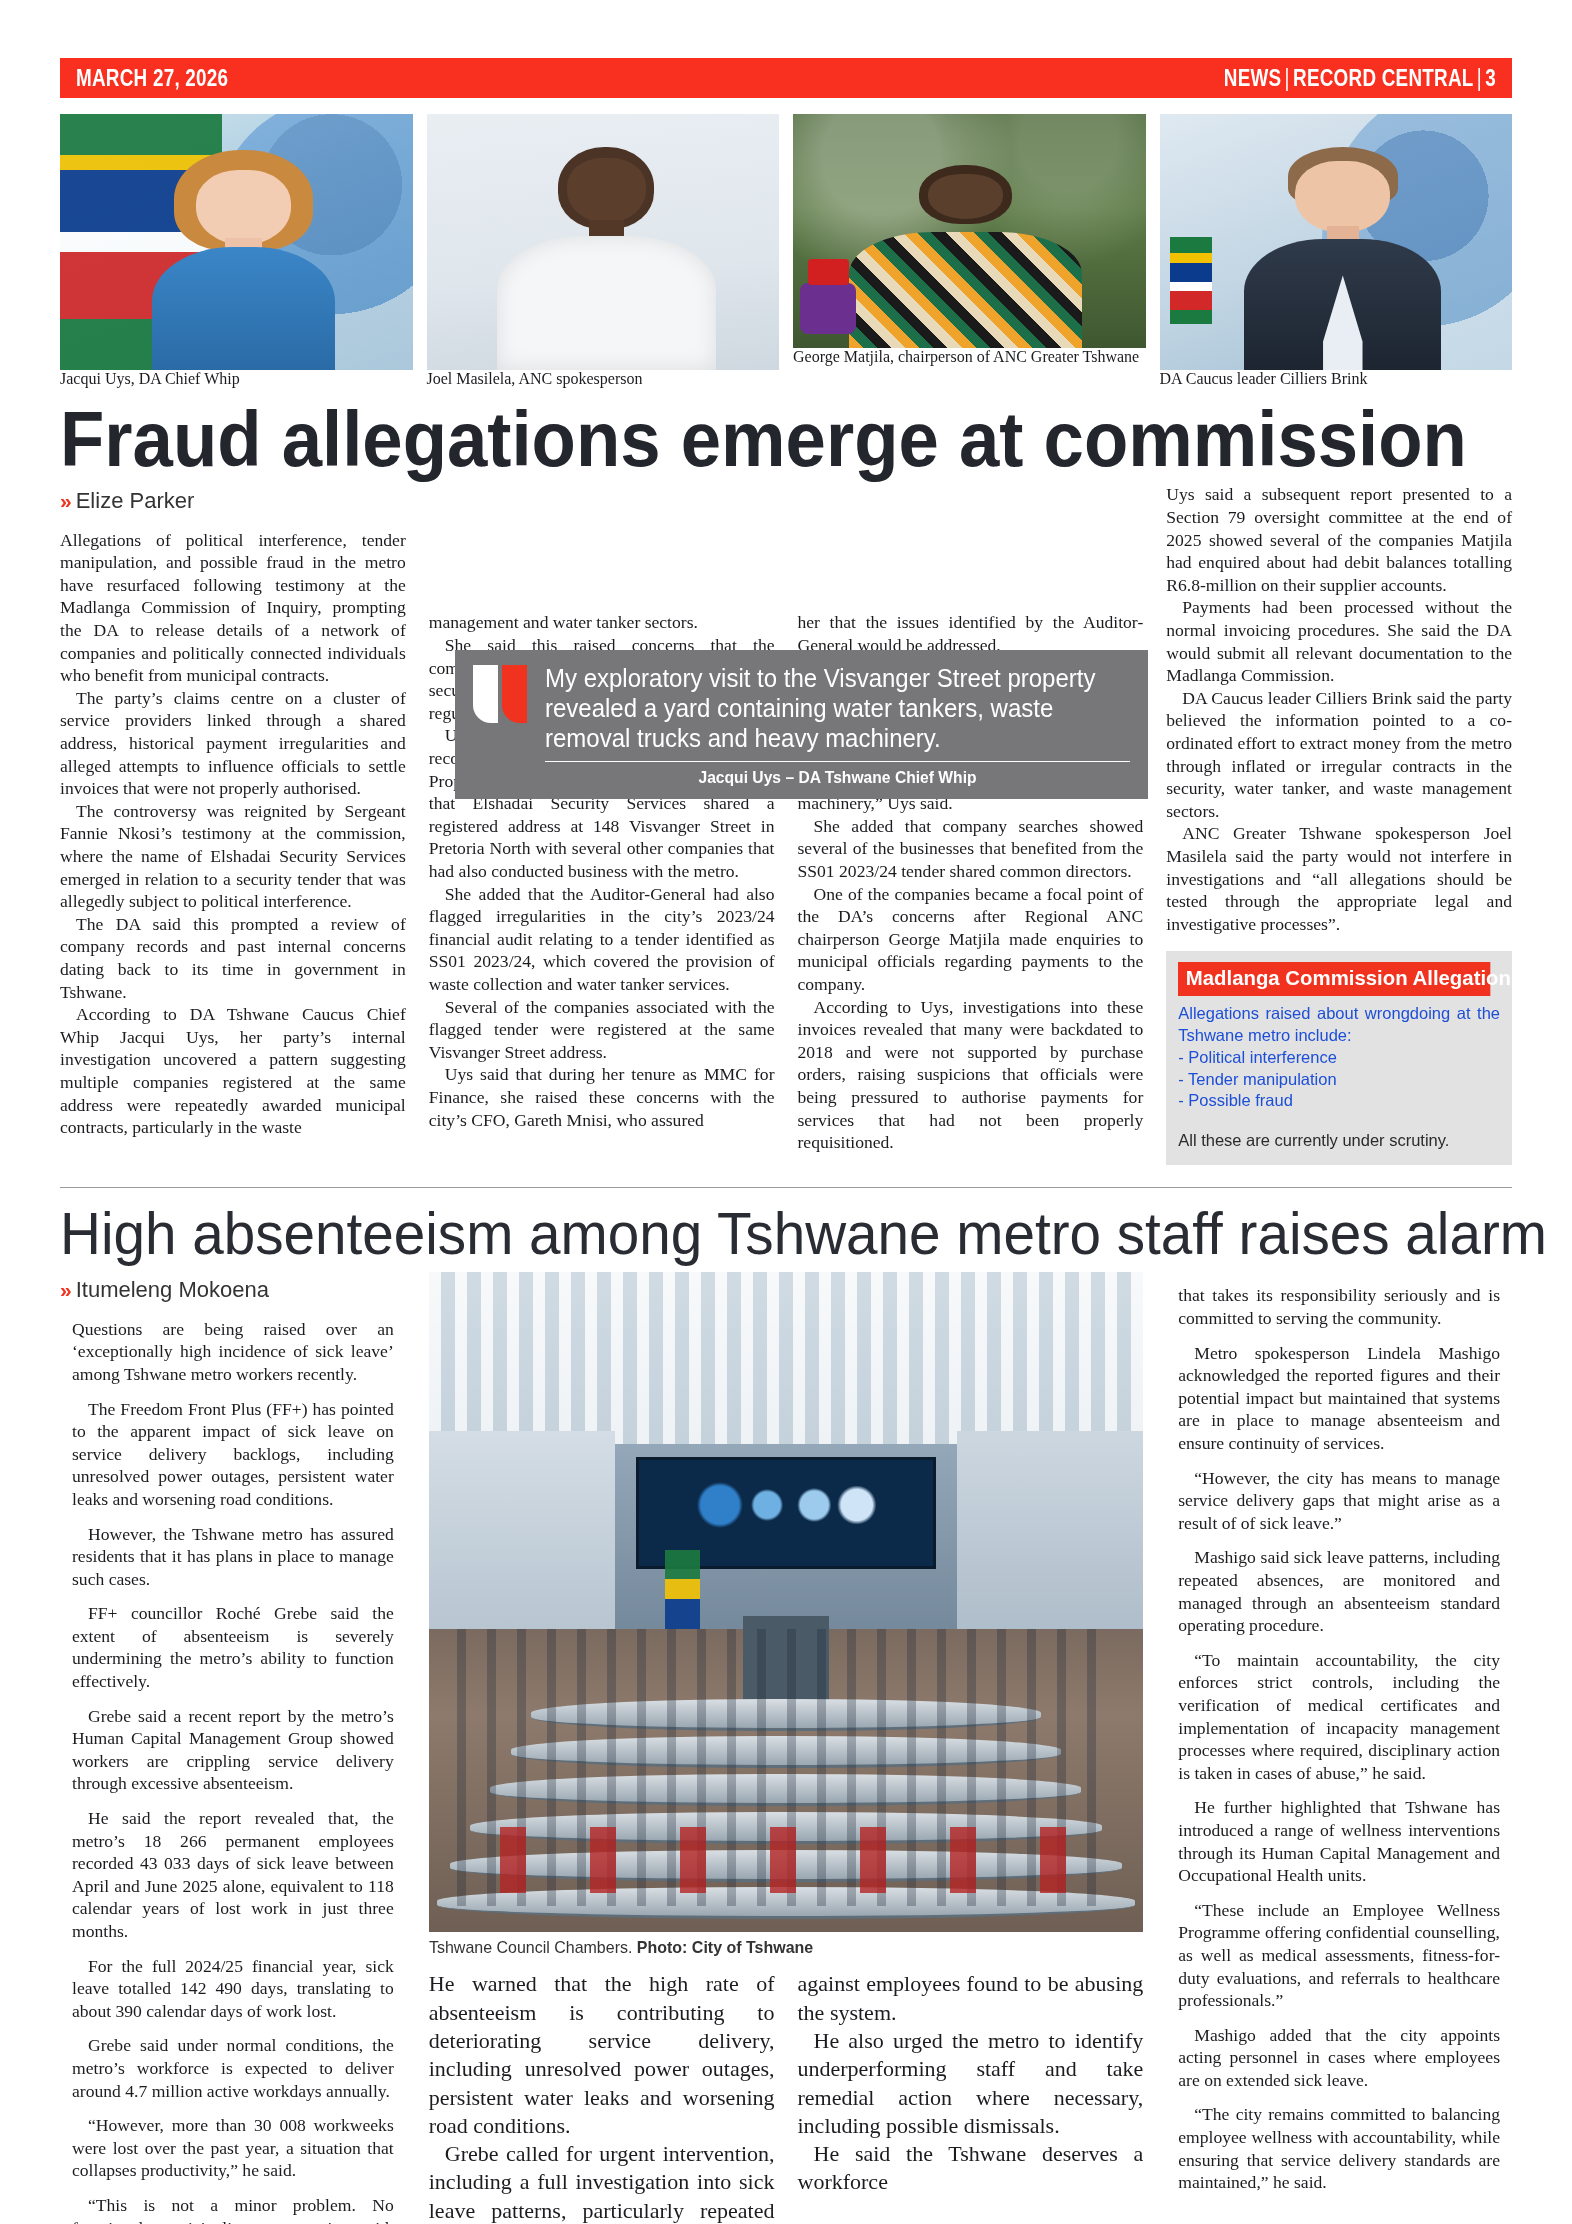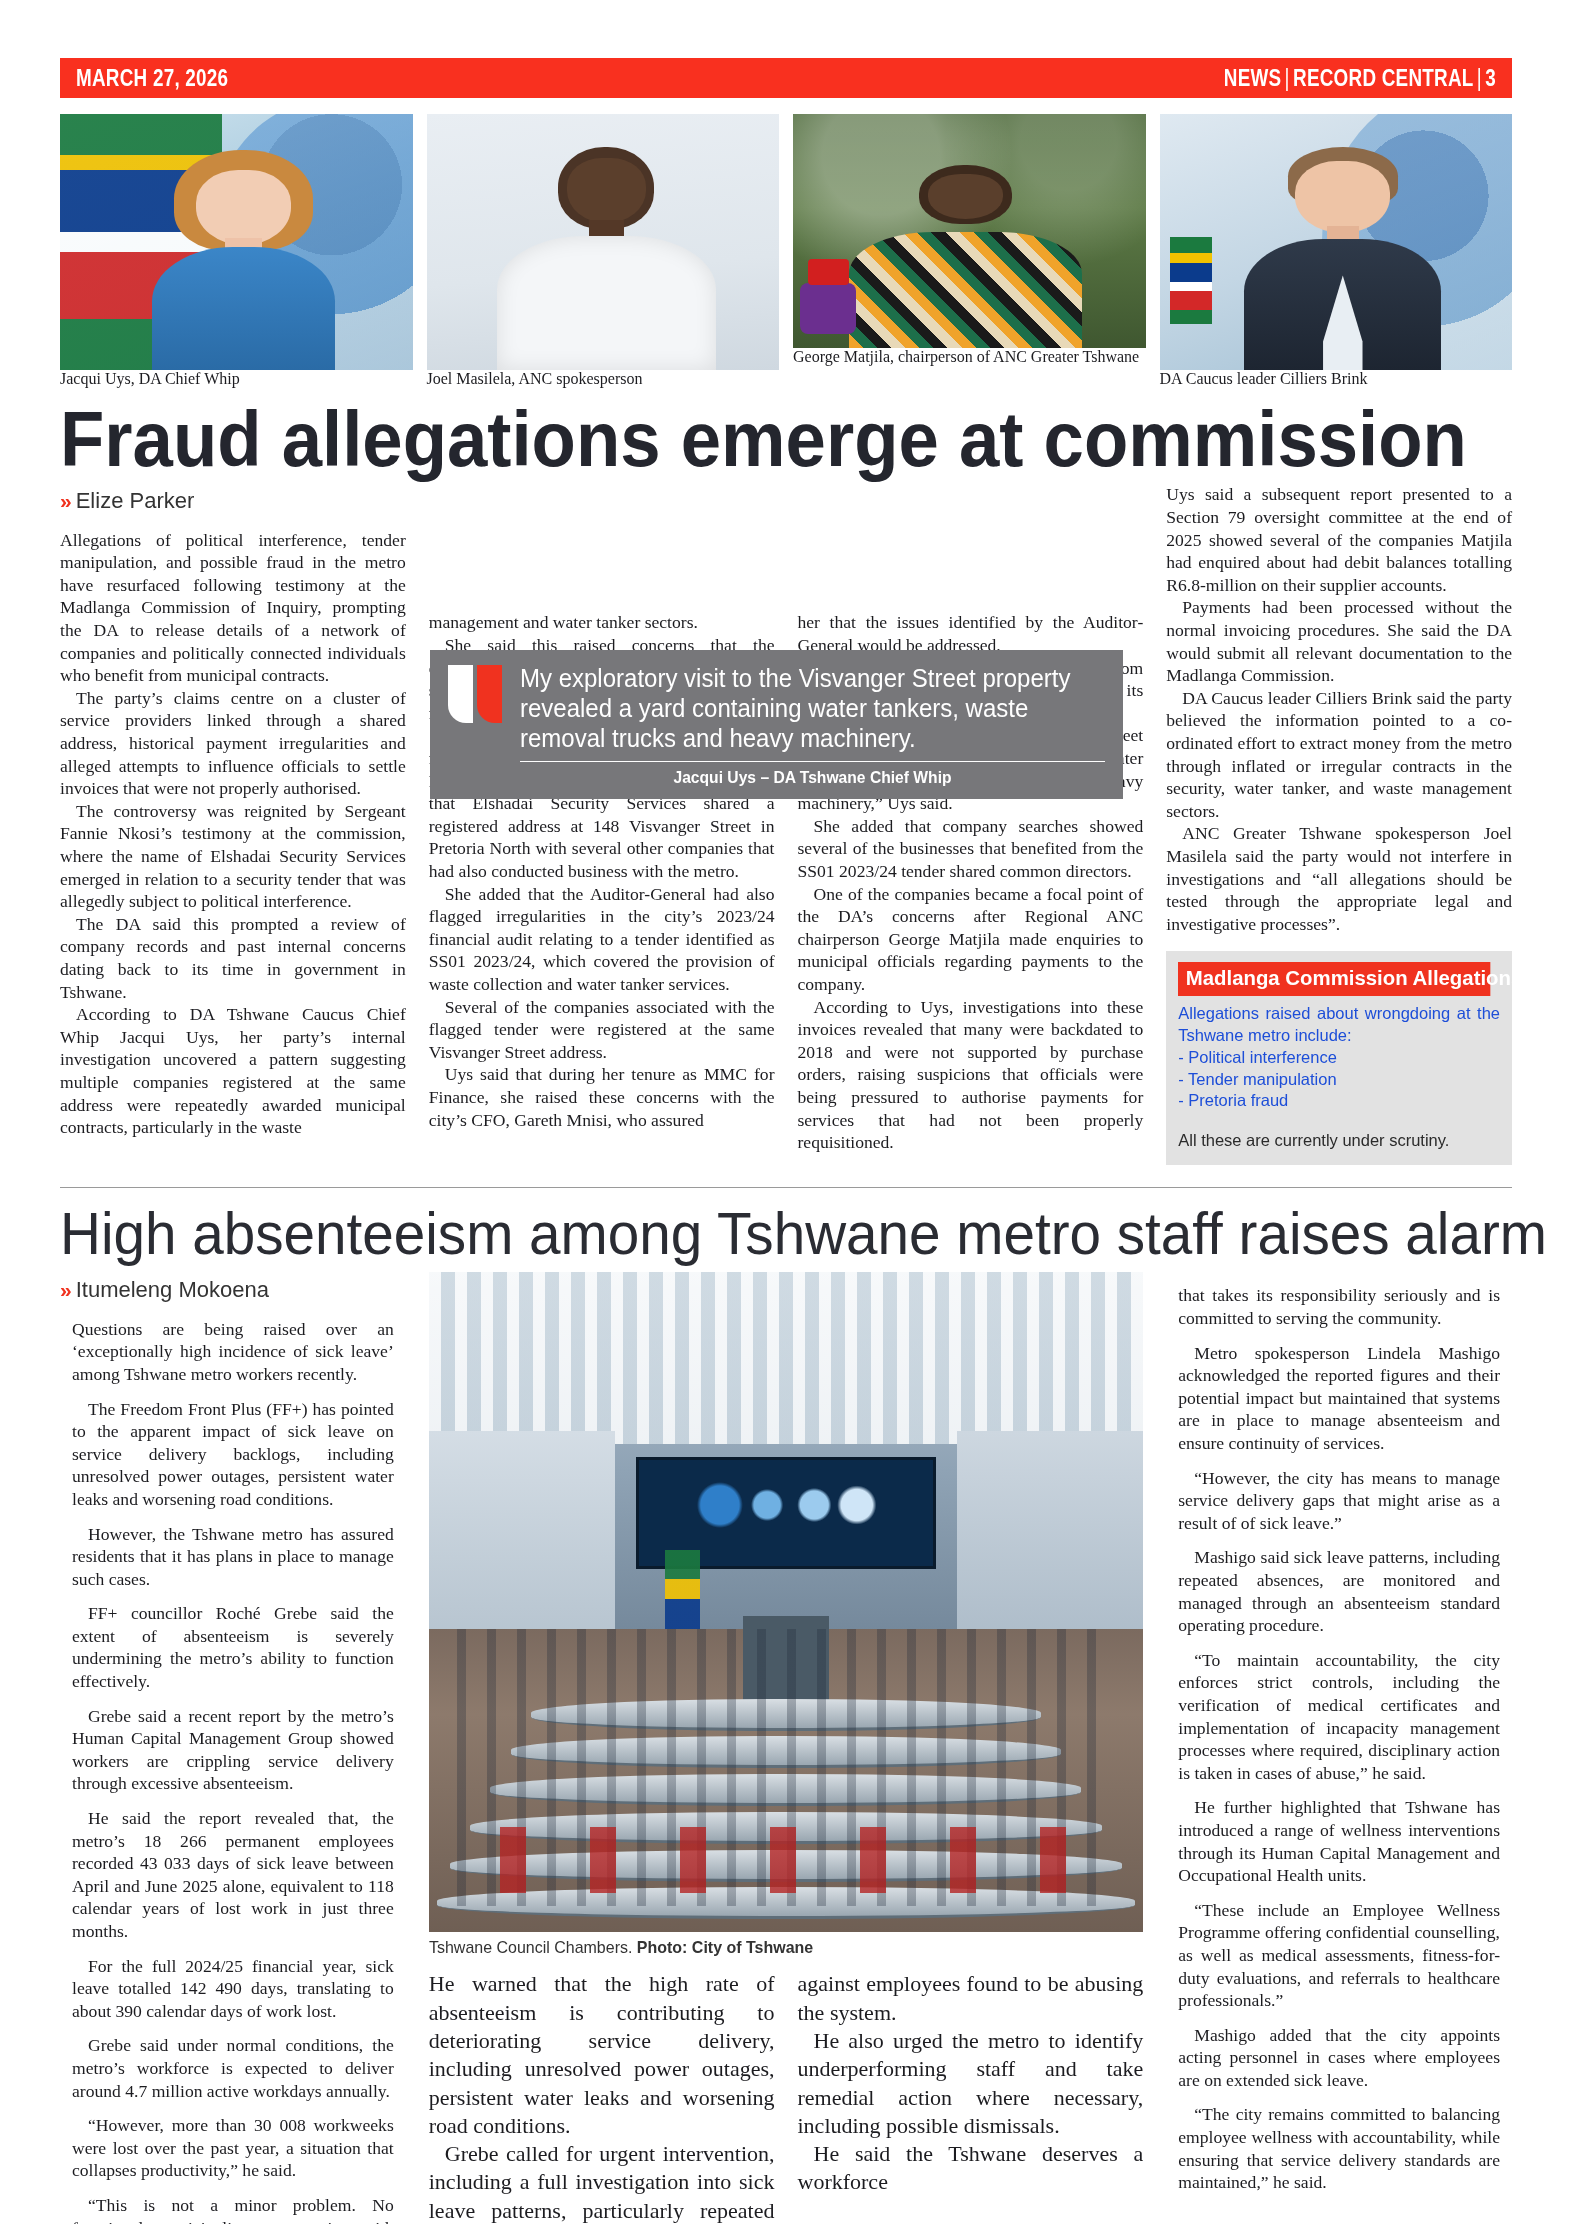--- a/index.html
+++ b/index.html
@@ -360,29 +360,29 @@
       <p>Payments had been processed without the normal invoicing procedures. She said the DA would submit all relevant documentation to the Madlanga Commission.</p>
       <p>DA Caucus leader Cilliers Brink said the party believed the information pointed to a co-ordinated effort to extract money from the metro through inflated or irregular contracts in the security, water tanker, and waste management sectors.</p>
       <p>ANC Greater Tshwane spokesperson Joel Masilela said the party would not interfere in investigations and “all allegations should be tested through the appropriate legal and investigative processes”.</p>
 
       <div class="infobox">
         <div class="ib-title">Madlanga Commission Allegations</div>
         <div class="ib-body">
           <span class="ln">Allegations raised about wrongdoing at the Tshwane metro include:</span>
           <span class="ln">- Political interference</span>
           <span class="ln">- Tender manipulation</span>
-          <span class="ln">- Pretoria fraud</span>
+          <span class="ln">- Possible fraud</span>
         </div>
         <div class="ib-foot">All these are currently under scrutiny.</div>
       </div>
     </div>
 
   </div>
 
-  <div class="pullquote" style="position:absolute; left:430px; top:650px; width:693px;">
+  <div class="pullquote" style="position:absolute; left:455px; top:650px; width:693px;">
     <div class="qmark">
       <span class="q1"></span>
       <span class="q2"></span>
     </div>
     <div class="qbody">
       <div class="qtext">My exploratory visit to the Visvanger Street property revealed a yard containing water tankers, waste removal trucks and heavy machinery.</div>
       <div class="rule"></div>
       <div class="qattr">Jacqui Uys – DA Tshwane Chief Whip</div>
     </div>
   </div>

